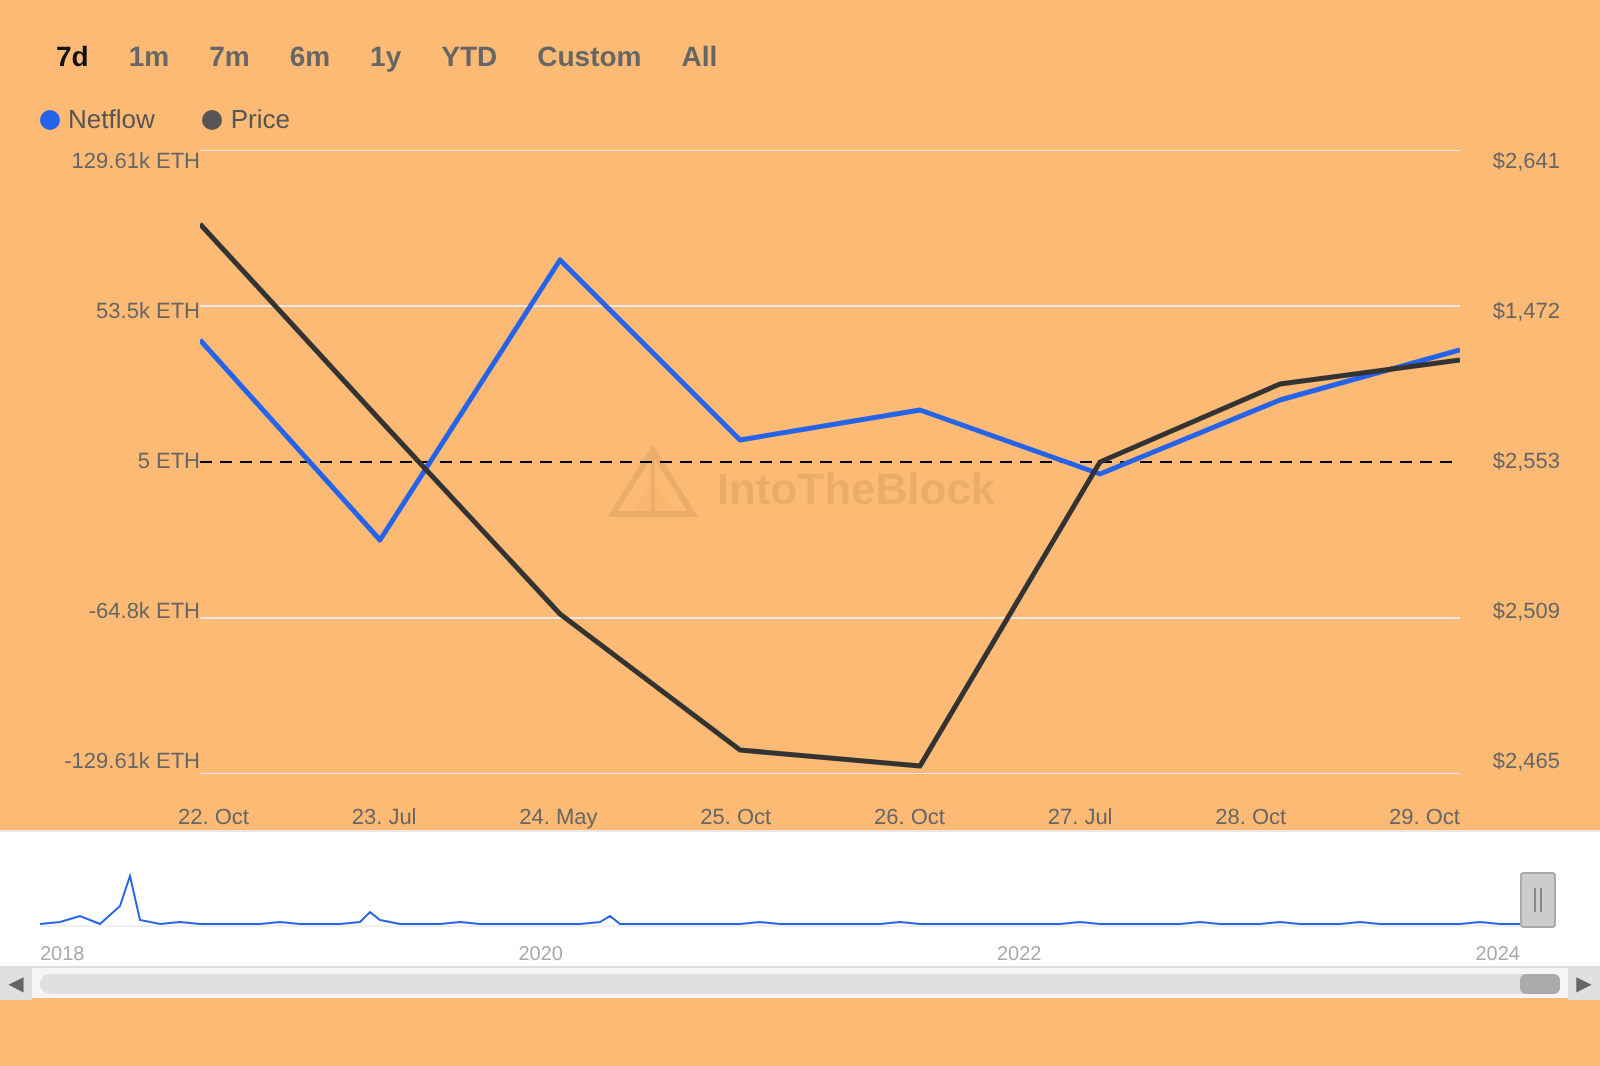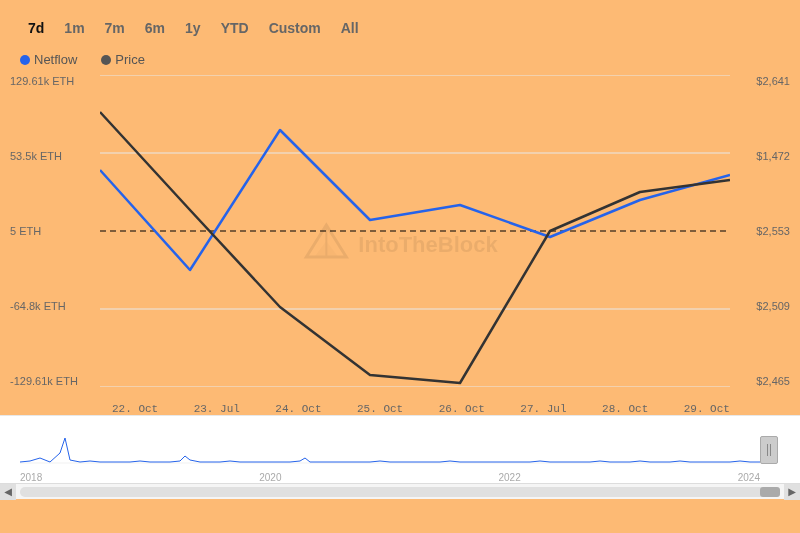--- a/index.html
+++ b/index.html
@@ -71,48 +71,47 @@
       position: absolute;
       left: 10px;
       top: 0;
       bottom: 28px;
       display: flex;
       flex-direction: column;
       justify-content: space-between;
       font-size: 11px;
       color: #666;
       width: 90px;
-      text-align: left;
+      text-align: right;
     }
     
     .y-axis-right {
       position: absolute;
-      right: 10px;
+      right: 20px;
       top: 0;
       bottom: 28px;
       display: flex;
       flex-direction: column;
       justify-content: space-between;
       font-size: 11px;
       color: #666;
       width: 60px;
       text-align: right;
     }
 
     
     .x-axis {
       position: absolute;
       bottom: 0;
-      left: 112px;
+      left: 89px;
       right: 70px;
       display: flex;
       justify-content: space-between;
       font-size: 11px;
       color: #666;
-      font-family: Liberation Mono, monospace;
     }
 
     
     .chart-svg {
       position: absolute;
       left: 100px;
       right: 70px;
       top: 0;
       bottom: 28px;
       width: calc(100% - 170px);
@@ -290,21 +289,21 @@
       <line x1="0" y1="312" x2="630" y2="312" stroke="#e8e8e8" stroke-width="1"></line>
 
       <polyline points="0,95 90,195 180,55 270,145 360,130 450,162 540,125 630,100" fill="none" stroke="#2563eb" stroke-width="2.5" stroke-linejoin="round"></polyline>
 
       <polyline points="0,37 90,135 180,232 270,300 360,308 450,156 540,117 630,105" fill="none" stroke="#333" stroke-width="2.5" stroke-linejoin="round"></polyline>
     </svg>
 
     <div class="x-axis">
     <div>22. Oct</div>
         <div>23. Jul</div>
-        <div>24. Oct</div>
+        <div>24. May</div>
         <div>25. Oct</div>
         <div>26. Oct</div>
         <div>27. Jul</div>
         <div>28. Oct</div>
         <div>29. Oct</div>
       </div>
 
   </div>
 
   <div class="mini-chart-area">

